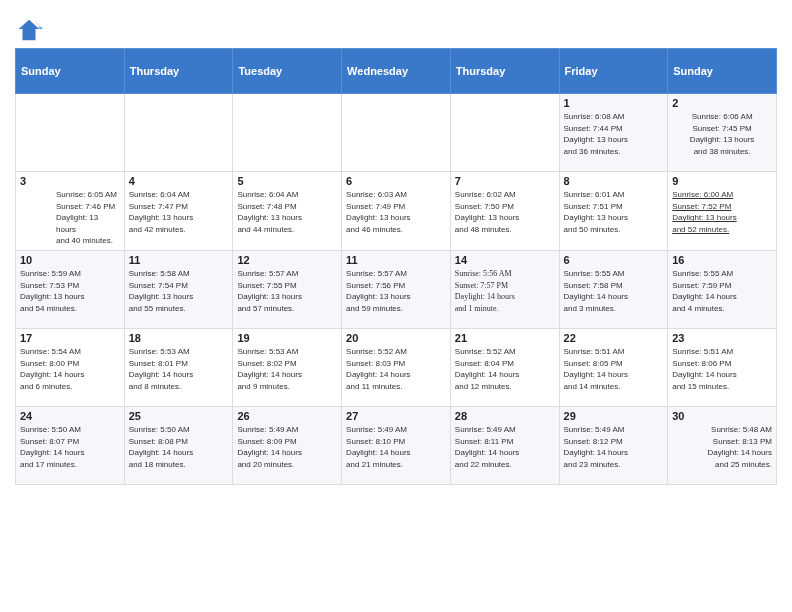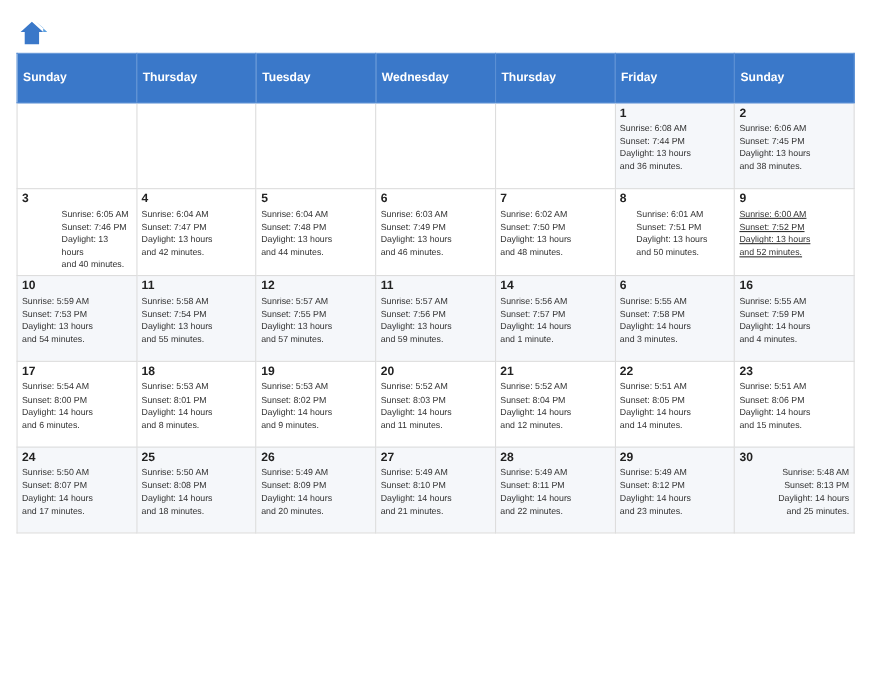--- a/index.html
+++ b/index.html
@@ -143,21 +143,21 @@
           <td class="empty-cell"></td>
           <td>
             <span class="day-num">1</span>
             <div class="day-info" style="white-space: pre-line;">Sunrise: 6:08 AM
 Sunset: 7:44 PM
 Daylight: 13 hours
 and 36 minutes.</div>
           </td>
           <td>
             <span class="day-num">2</span>
-            <div class="day-info" style="white-space: pre-line;">Sunrise: 6:06 AM
+            <div class="day-info" style="white-space: pre-line; text-align: center;">Sunrise: 6:06 AM
 Sunset: 7:45 PM
 Daylight: 13 hours
 and 38 minutes.</div>
           </td>
         </tr>
         <tr>
           <td>
             <span class="day-num">3</span>
             <div class="day-info" style="white-space: pre-line; margin-left: 36px;">Sunrise: 6:05 AM
 Sunset: 7:46 PM
@@ -187,21 +187,21 @@
           </td>
           <td>
             <span class="day-num">7</span>
             <div class="day-info" style="white-space: pre-line;">Sunrise: 6:02 AM
 Sunset: 7:50 PM
 Daylight: 13 hours
 and 48 minutes.</div>
           </td>
           <td>
             <span class="day-num">8</span>
-            <div class="day-info" style="white-space: pre-line; margin-left: 15px;">Sunrise: 6:01 AM
+            <div class="day-info" style="white-space: pre-line;">Sunrise: 6:01 AM
 Sunset: 7:51 PM
 Daylight: 13 hours
 and 50 minutes.</div>
           </td>
           <td>
             <span class="day-num">9</span>
             <div class="day-info" style="white-space: pre-line; text-decoration: underline;">Sunrise: 6:00 AM
 Sunset: 7:52 PM
 Daylight: 13 hours
 and 52 minutes.</div>
@@ -231,21 +231,21 @@
           </td>
           <td>
             <span class="day-num">11</span>
             <div class="day-info" style="white-space: pre-line;">Sunrise: 5:57 AM
 Sunset: 7:56 PM
 Daylight: 13 hours
 and 59 minutes.</div>
           </td>
           <td>
             <span class="day-num">14</span>
-            <div class="day-info" style="white-space: pre-line;">Sunrise: 5:56 AM
+            <div class="day-info" style="white-space: pre-line; font-family: Liberation Serif, serif;">Sunrise: 5:56 AM
 Sunset: 7:57 PM
 Daylight: 14 hours
 and 1 minute.</div>
           </td>
           <td>
             <span class="day-num">6</span>
             <div class="day-info" style="white-space: pre-line;">Sunrise: 5:55 AM
 Sunset: 7:58 PM
 Daylight: 14 hours
 and 3 minutes.</div>

